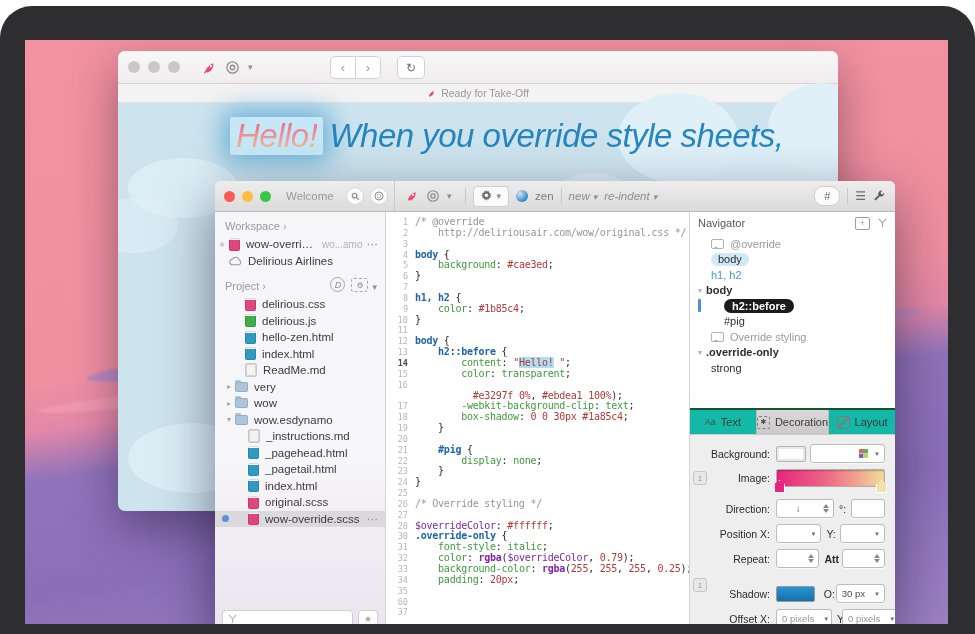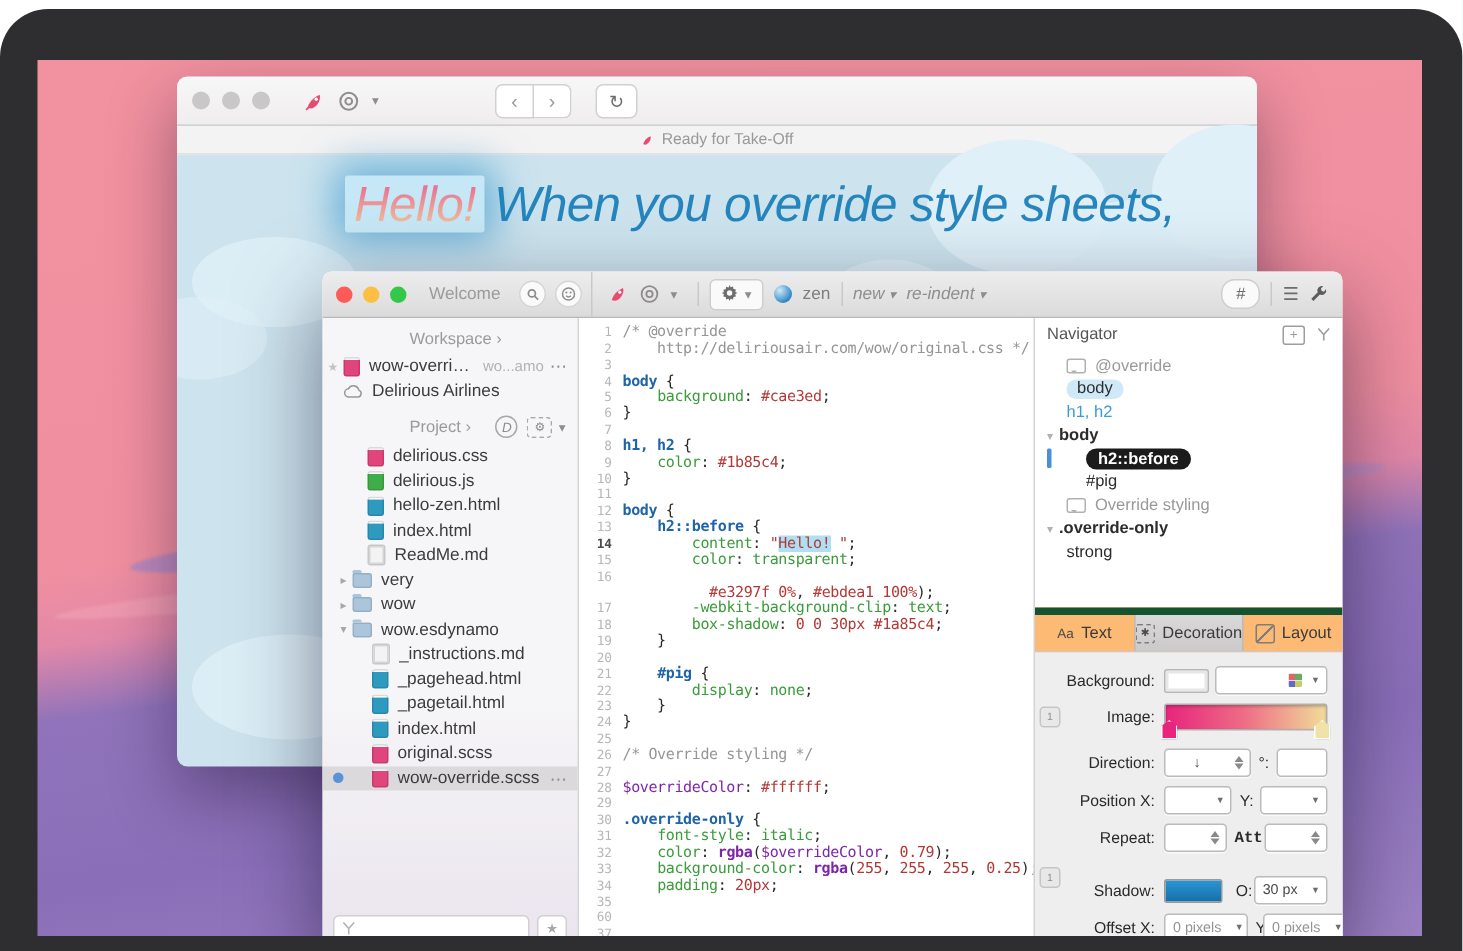--- a/index.html
+++ b/index.html
@@ -65,21 +65,21 @@
   .tlabel{color:#8f8e8e;font-style:italic;}
   .tlabel .chev{margin:0 0 0 3px;}
   .hashbtn{height:18px;min-width:24px;background:#fbfafa;border:1px solid #cfcecf;border-radius:9px;display:flex;
     align-items:center;justify-content:center;color:#6e6d6d;font-size:11px;}
   .flexsp{flex:1;}
   .ebody{flex:1;display:flex;min-height:0;}
 
   
   .sbar{width:170px;min-width:170px;border-right:1px solid #d4d2d5;position:relative;font-size:11.5px;color:#3c3c3c;
     background:linear-gradient(#f6f5f7 60%,#eae4ee);}
-  .shead{padding:8px 8px 4px 10px;color:#9b9a9b;font-size:11px;display:flex;align-items:center;margin-left:48px;}
+  .shead{padding:8px 8px 4px 10px;color:#9b9a9b;font-size:11px;display:flex;align-items:flex-end;}
   .shead .grow{flex:1;}
   .pico{width:13px;height:13px;border:1px solid #a9a8a9;border-radius:50%;color:#8d8c8d;font-size:9px;font-style:italic;
     display:flex;align-items:center;justify-content:center;margin-right:6px;}
   .pico2{width:15px;height:12px;border:1px dashed #a9a8a9;border-radius:3px;color:#8d8c8d;font-size:8px;
     display:flex;align-items:center;justify-content:center;margin-right:2px;}
   .s-row{display:flex;align-items:center;height:16.5px;padding-right:6px;position:relative;}
   .s-row.sel{background:#dbd9dc;}
   .s-star{width:14px;text-align:center;color:#c3c2c3;font-size:8px;}
   .s-dot{position:absolute;left:7px;width:7px;height:7px;border-radius:50%;background:#5a92d8;}
   .s-disc{width:12px;text-align:center;color:#a8a7a8;font-size:8px;}
@@ -123,21 +123,21 @@
   .n-disc{color:#b2b1b2;font-size:8px;margin-right:4px;}
   .n-bubble{width:11px;height:8px;border:1px solid #b2b1b2;border-radius:2px;margin-right:6px;position:relative;}
   .n-bubble:after{content:"";position:absolute;left:2px;bottom:-3px;border:2px solid transparent;border-top-color:#b2b1b2;}
   .n-comment .n-label{color:#9a999a;}
   .n-pill .n-label{background:#cfe9f7;border-radius:8px;padding:0 7px;line-height:13px;}
   .n-link .n-label{color:#3a9bd5;}
   .n-bold .n-label{font-weight:bold;}
   .n-selected .n-label{background:#1b1b1b;color:#fff;font-weight:bold;border-radius:8px;padding:0 8px;line-height:14px;}
   .n-caret{position:absolute;left:8px;width:3px;height:13px;background:#4a90d9;border-radius:1px;}
 
-  .rtabs{height:24px;min-height:24px;background:#fdba74;border-top:5px solid #14532d;border-bottom:1px solid #cac8c9;
+  .rtabs{height:24px;min-height:24px;background:#14b8a6;border-top:2px solid #14532d;border-bottom:1px solid #cac8c9;
     display:flex;align-items:stretch;font-size:11px;color:#3a3a3a;justify-content:center;}
   .rtab{flex:1;display:flex;align-items:center;justify-content:center;gap:5px;}
   .rtab.on{background:linear-gradient(#dad8d9,#cbc9ca);border-left:1px solid #bcbabb;border-right:1px solid #bcbabb;}
   .ticon{font-size:9px;color:#4a4a4a;}
   .tbox{width:11px;height:11px;border:1px solid #7e7d7e;border-radius:2px;display:flex;align-items:center;
     justify-content:center;font-size:7px;color:#4a4a4a;}
   .tbox.dash{border-style:dashed;}
   .tbox.diag{background:linear-gradient(135deg,transparent 44%,#7e7d7e 45%,#7e7d7e 55%,transparent 56%);}
 
   .inspector{flex:1;background:#efeeef;padding:9px 10px 0 18px;position:relative;font-size:10.5px;color:#2a2a2a;}
@@ -504,24 +504,20 @@
               </div>
               <div class="c-row">
                 <span class="c-ln">27</span>
                 <span class="c-lc"></span>
               </div>
               <div class="c-row">
                 <span class="c-ln">28</span>
                 <span class="c-lc"><span class="tk-var">$overrideColor</span><span class="tk-pln">: </span><span class="tk-val">#ffffff</span><span class="tk-pln">;</span></span>
               </div>
               <div class="c-row">
-                <span class="c-ln">29</span>
-                <span class="c-lc"></span>
-              </div>
-              <div class="c-row">
                 <span class="c-ln">30</span>
                 <span class="c-lc"><span class="tk-sel">.override-only</span><span class="tk-pln"> {</span></span>
               </div>
               <div class="c-row">
                 <span class="c-ln">31</span>
                 <span class="c-lc"><span class="tk-pln">    </span><span class="tk-prop">font-style</span><span class="tk-pln">: </span><span class="tk-grn">italic</span><span class="tk-pln">;</span></span>
               </div>
               <div class="c-row">
                 <span class="c-ln">32</span>
                 <span class="c-lc"><span class="tk-pln">    </span><span class="tk-prop">color</span><span class="tk-pln">: </span><span class="tk-kw">rgba</span><span class="tk-pln">(</span><span class="tk-var">$overrideColor</span><span class="tk-pln">, </span><span class="tk-val">0.79</span><span class="tk-pln">);</span></span>
@@ -660,21 +656,21 @@
 
               <div class="irow">
                 <span class="ilabel">Repeat:</span>
                 <span class="combo" style="width:50px;">
                   <span class="cv"></span>
                     <span class="stepper">
                       <i class="up"></i>
                       <i class="dn"></i>
                     </span>
                 </span>
-                <span class="ilabel small" style="font-weight:bold;font-family:Liberation Mono, monospace;">Att</span>
+                <span class="ilabel small" style="font-weight:bold;">Att</span>
                 <span class="combo" style="width:50px;">
                   <span class="cv"></span>
                     <span class="stepper">
                       <i class="up"></i>
                       <i class="dn"></i>
                     </span>
                 </span>
               </div>
 
               <div class="gap"></div>

